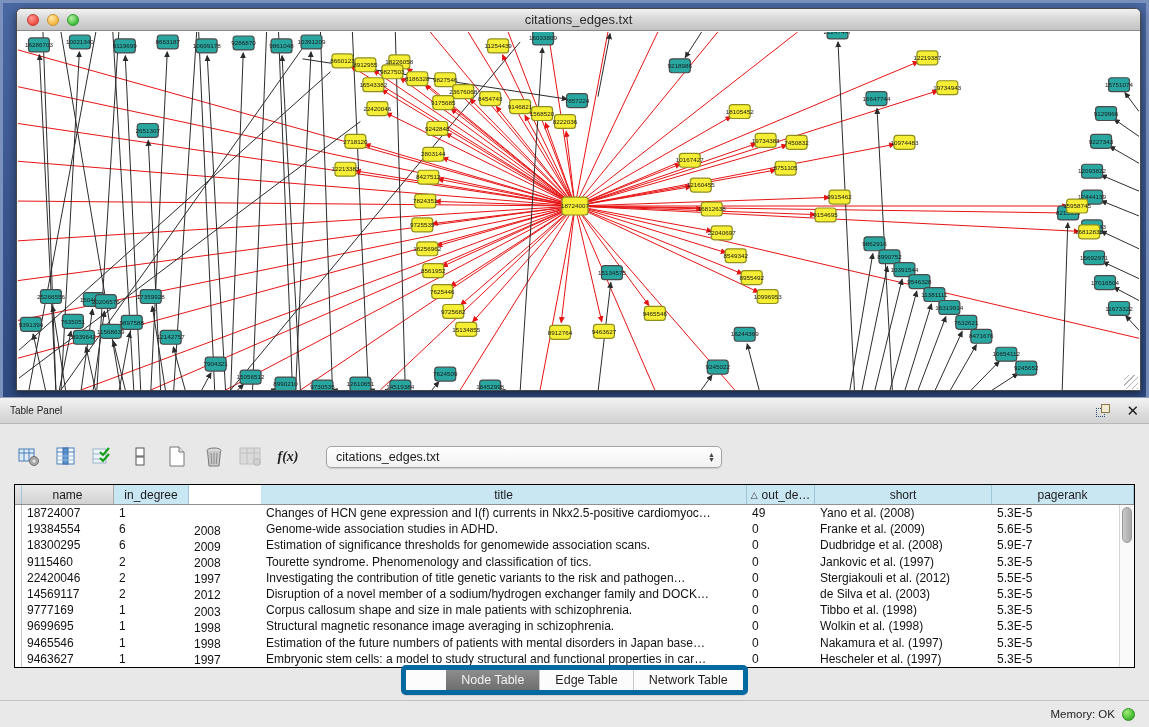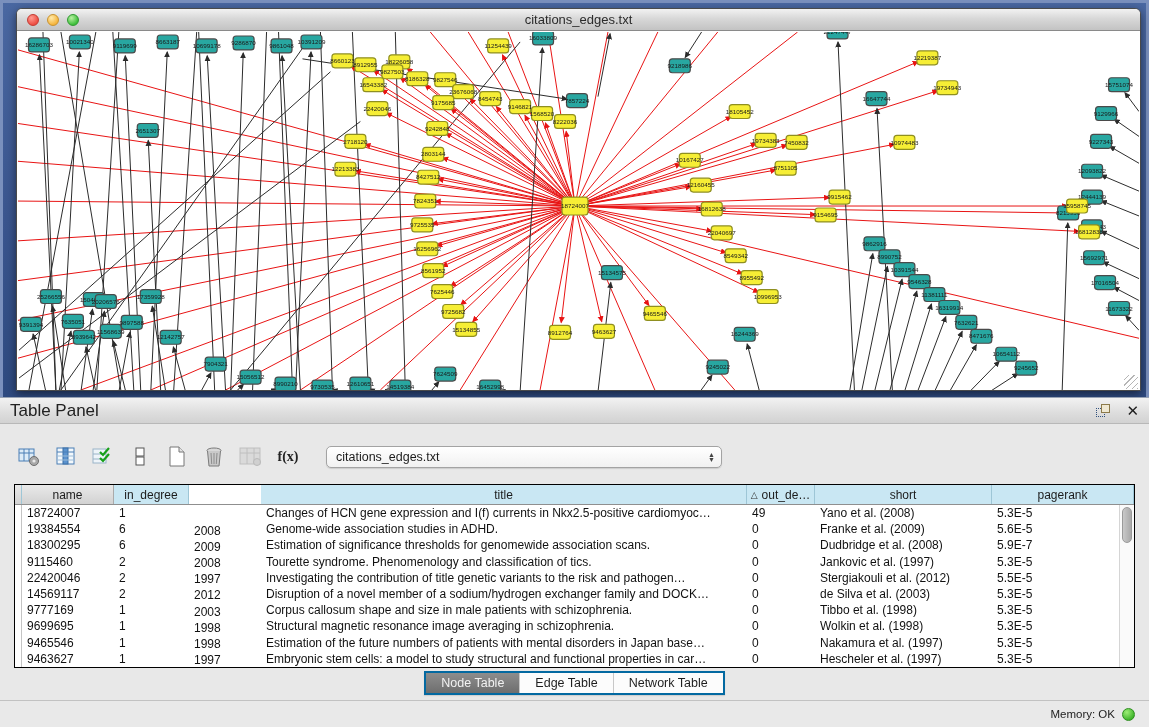--- a/index.html
+++ b/index.html
@@ -28,30 +28,30 @@
   .net-canvas { position:absolute; left:1px; right:1px; top:23px; bottom:0; background:#fff; overflow:hidden; }
   .net-canvas svg { position:absolute; left:0; top:0; width:100%; height:100%; }
   .grip { position:absolute; right:1px; bottom:1px; width:14px; height:14px;
           background:repeating-linear-gradient(135deg,transparent 0 3px,#b5b5b5 3px 4px); }
 
   
   .table-panel { position:absolute; left:0; top:397px; right:0; bottom:27px;
                  background:#e8e8e8; border-top:1px solid #97a2b4; }
   .panel-titlebar { height:26px; background:linear-gradient(180deg,#f2f2f2,#dddddd 60%,#d2d2d2);
                     border-bottom:1px solid #b8b8b8; display:flex; align-items:center; padding:0 10px; }
-  .panel-title { font-size:17px; color:#222; }
+  .panel-title { font-size:10px; color:#222; }
   .panel-titlebar .spacer { flex:1; }
   .float-icon { width:16px; height:14px; position:relative; margin-right:14px; cursor:pointer; }
   .float-icon .back { position:absolute; left:0; top:4px; width:9px; height:9px; border:1px dotted #30507c; }
   .float-icon .front{ position:absolute; left:5px; top:0; width:9px; height:9px; border:1px solid #8c7a4a; background:#efe8d2; }
   .close-icon { font-size:15px; font-weight:bold; color:#1c1c1c; cursor:pointer; line-height:14px; }
 
   .toolbar { position:absolute; left:16px; top:44px; height:30px; display:flex; align-items:center; gap:11px; }
   .tool { width:26px; height:26px; display:flex; align-items:center; justify-content:center; cursor:pointer; }
-  .fx { font-family:"Liberation Serif","DejaVu Serif",serif; font-weight:bold; font-size:14px; color:#222; }
+  .fx { font-family:"Liberation Serif","DejaVu Serif",serif; font-style:italic; font-weight:bold; font-size:14px; color:#222; }
   .table-select { margin-left:14px; width:396px; height:22px; border:1px solid #a3a3a3; border-radius:5px;
                   background:linear-gradient(180deg,#ffffff,#f1f1f1); display:flex; align-items:center;
                   padding:0 6px 0 9px; font-size:12.5px; color:#1c1c1c; cursor:pointer;
                   box-shadow:0 1px 1px rgba(0,0,0,.12); }
   .table-select .sel-label { flex:1; }
   .spin { display:flex; flex-direction:column; line-height:5px; font-size:7px; color:#444; }
 
   
   .dtable { position:absolute; left:14px; right:14px; top:86px; bottom:32px;
             border:1px solid #000000; background:#fff; overflow:hidden; }
@@ -66,22 +66,22 @@
   .th.c0 { border-right:1px solid #9ec6d6; }
   .c1 { width:92px; } .c2 { width:75px; } .c3 { width:72px;margin-top:35px; } .c4 { width:486px; }
   .c5 { width:68px; } .c6 { width:177px; } .c7 { flex:1; }
   .th .tri { font-size:9px; margin-right:4px; color:#333; }
   .vscroll { position:absolute; right:0; top:20px; bottom:0; width:15px; background:#fafafa; border-left:1px solid #d5d5d5; }
   .vthumb { position:absolute; left:2px; top:2px; width:10px; height:36px; border-radius:5px;
             background:linear-gradient(90deg,#c9c9c9,#a9a9a9); border:1px solid #9a9a9a; cursor:pointer; }
 
   
   .tab-bar { position:absolute; left:0; right:0; bottom:5px; display:flex; justify-content:center; }
-  .segmented { display:inline-flex; border:2px solid #0369a1; border-radius:0; overflow:hidden;
-               background:#fcfcfc; box-shadow:0 1px 1px rgba(0,0,0,.1); }
+  .segmented { display:inline-flex; border:5px solid #0369a1; border-radius:5px; overflow:hidden;
+               background:#fcfcfc; box-shadow:0 1px 1px rgba(0,0,0,.1);padding-left:40px; }
   .seg { padding:3px 15px; font-size:12.5px; color:#1e1e1e; border-right:1px solid #c8c8c8; cursor:pointer; white-space:nowrap; }
   .seg:last-child { border-right:none; }
   .seg.selected { background:linear-gradient(180deg,#8d8d8d,#6e6e6e); color:#f2f2f2; }
 
   
   .status-bar { position:absolute; left:0; right:0; bottom:0; height:27px; background:#e9e9e9;
                 border-top:1px solid #c2c2c2; display:flex; align-items:center; justify-content:flex-end;
                 padding-right:14px; gap:7px; }
   .mem-label { font-size:11.5px; color:#222; }
   .mem-dot { width:13px; height:13px; border-radius:50%; border:1px solid #2d8f1f;

